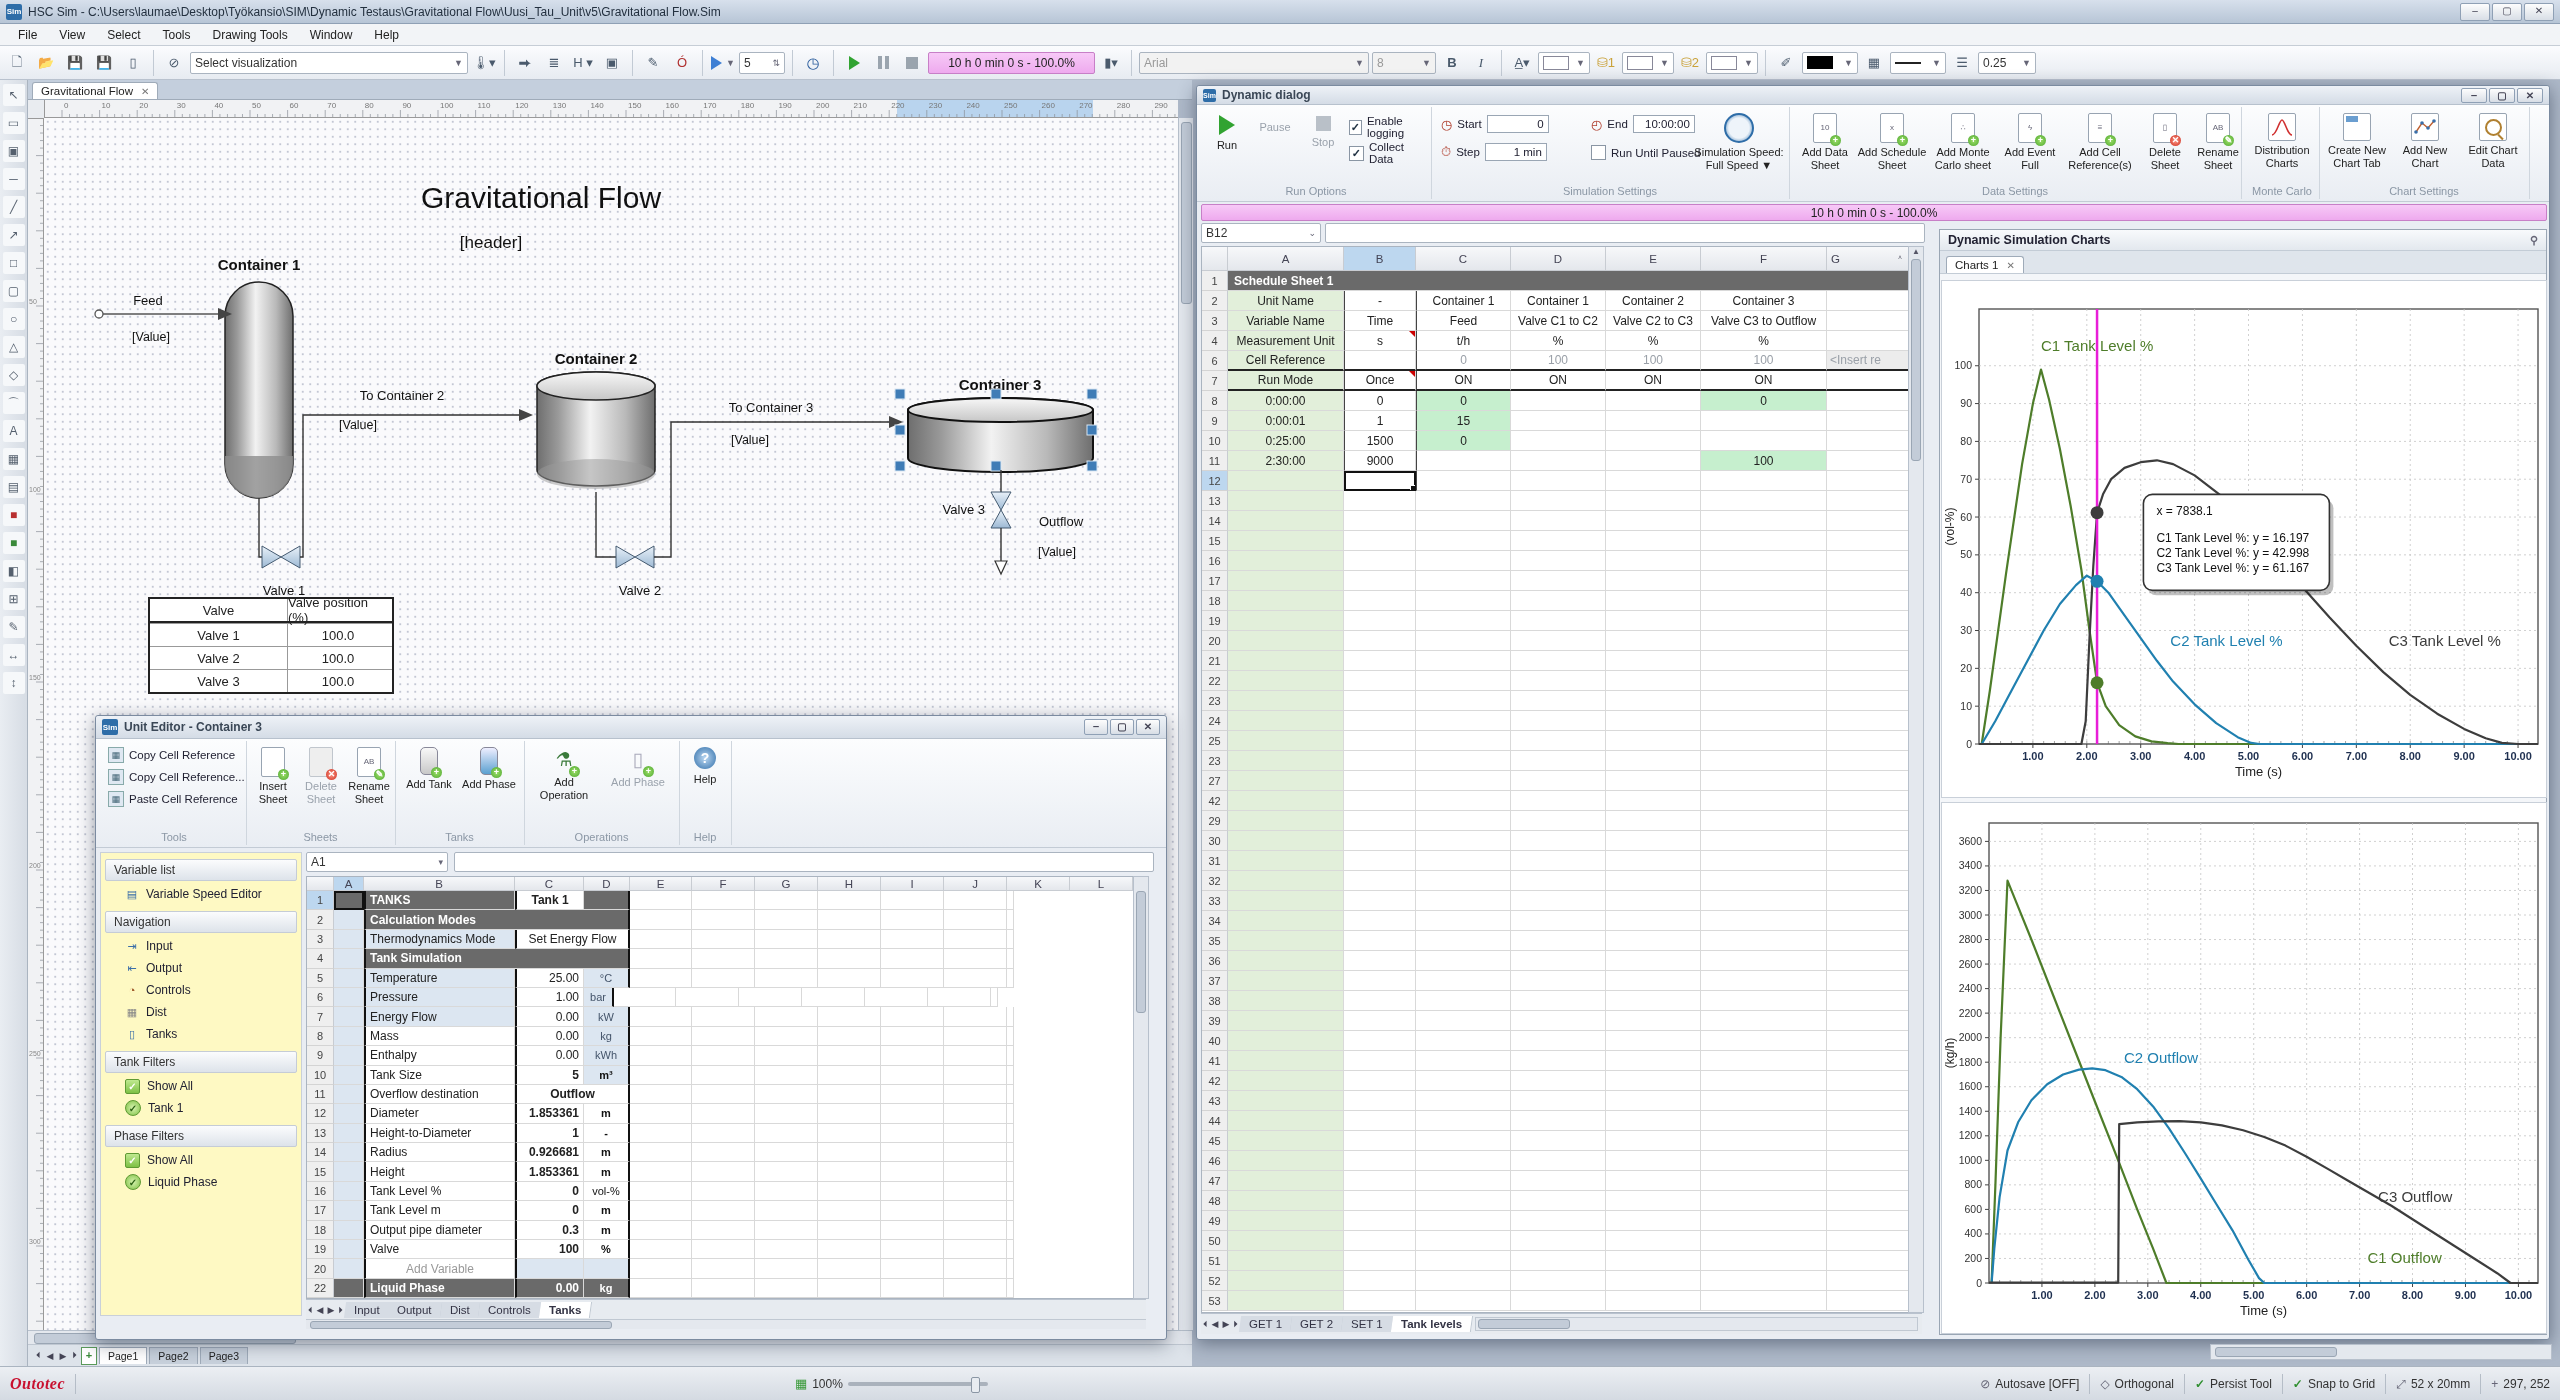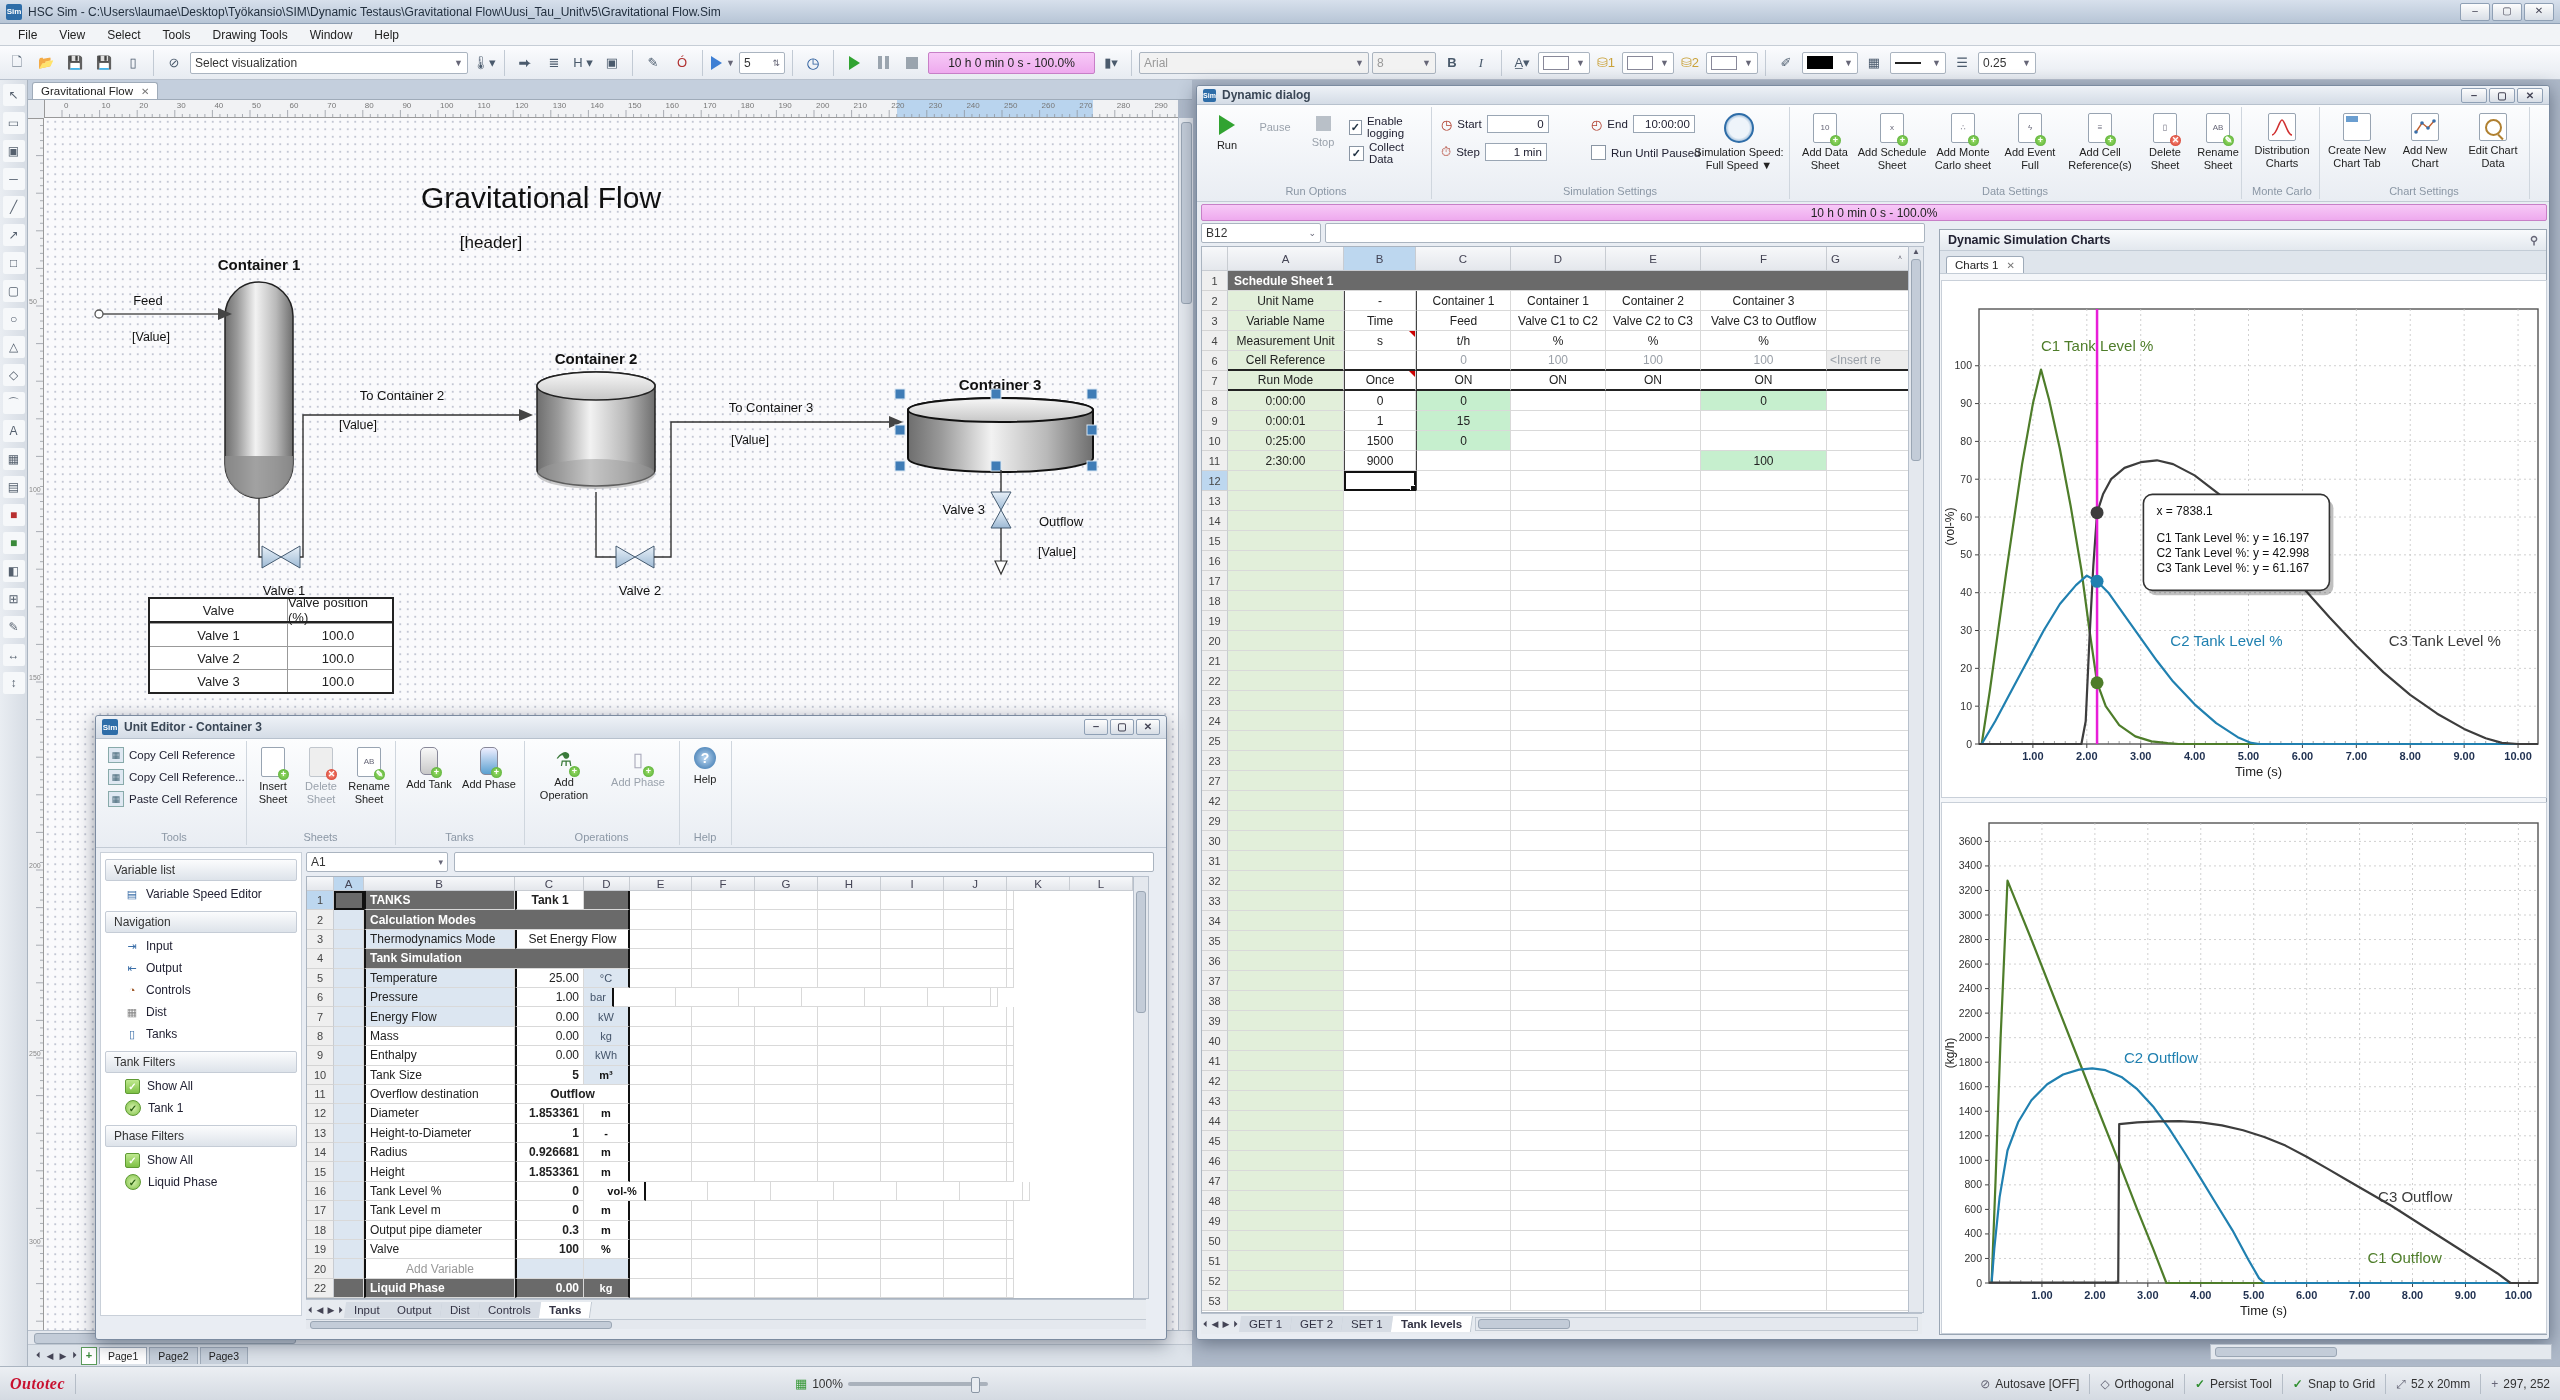--- a/index.html
+++ b/index.html
@@ -789,21 +789,21 @@
           </div>
         </div>
         <div class="rgroup" style="left:583px;width:52px;">
           <div class="rcaption">Help</div>
           <div class="bigbtn" style="left:2px;width:48px;">
             <div style="width:22px;height:22px;margin:0 auto 4px;border-radius:50%;background:radial-gradient(#bcd8f2,#2e6da8);color:#fff;font-weight:bold;font-size:14px;line-height:22px;">?</div>
             <div>Help</div>
           </div>
         </div>
       </div>
-    <div class="abs" id="ue-sidebar" style="left:4px;top:136px;width:200px;height:462px;background:#ffffff;border:1px solid #c9d0d9;">
+    <div class="abs" id="ue-sidebar" style="left:4px;top:136px;width:200px;height:462px;background:#fef9c3;border:1px solid #c9d0d9;">
         <div class="sb-head">Variable list</div>
         <div class="sb-item">
           <div class="sb-ic" style="color: rgb(58, 110, 168);">▤</div>
           <div>Variable Speed Editor</div>
         </div>
         <div class="sb-head">Navigation</div>
         <div class="sb-item">
           <div class="sb-ic" style="color: rgb(58, 110, 168);">⇥</div>
           <div>Input</div>
         </div>
@@ -1067,21 +1067,21 @@
           <div class="gc " style="width:63px;height:19.4px;"></div>
           <div class="gc " style="width:63px;height:19.4px;"></div>
           <div class="gc " style="width:63px;height:19.4px;"></div>
           <div class="gc " style="width:7px;height:19.4px;"></div>
         </div>
         <div class="grow">
           <div class="rowhdr" style="width:27px;height:19.4px;">16</div>
           <div class="gc greenA lav" style="width:30px;height:19.4px;"></div>
           <div class="gc " style="width:151px;height:19.4px;justify-content:flex-start;padding-left:4px;border-left:2px solid #111;">Tank Level %</div>
           <div class="gc " style="width:69px;height:19.4px;justify-content:flex-end;padding-right:4px;border-left:2px solid #111;font-weight:bold;">0</div>
-          <div class="gc " style="width:46px;height:19.4px;border-right:2px solid #111;font-size:11px;font-weight:bold;color:#111;margin-left:16px;">vol-%</div>
+          <div class="gc " style="width:46px;height:19.4px;border-right:2px solid #111;font-size:11px;font-weight:normal;color:#111;">vol-%</div>
           <div class="gc " style="width:62px;height:19.4px;"></div>
           <div class="gc " style="width:63px;height:19.4px;"></div>
           <div class="gc " style="width:63px;height:19.4px;"></div>
           <div class="gc " style="width:63px;height:19.4px;"></div>
           <div class="gc " style="width:63px;height:19.4px;"></div>
           <div class="gc " style="width:63px;height:19.4px;"></div>
           <div class="gc " style="width:7px;height:19.4px;"></div>
         </div>
         <div class="grow">
           <div class="rowhdr" style="width:27px;height:19.4px;">17</div>

